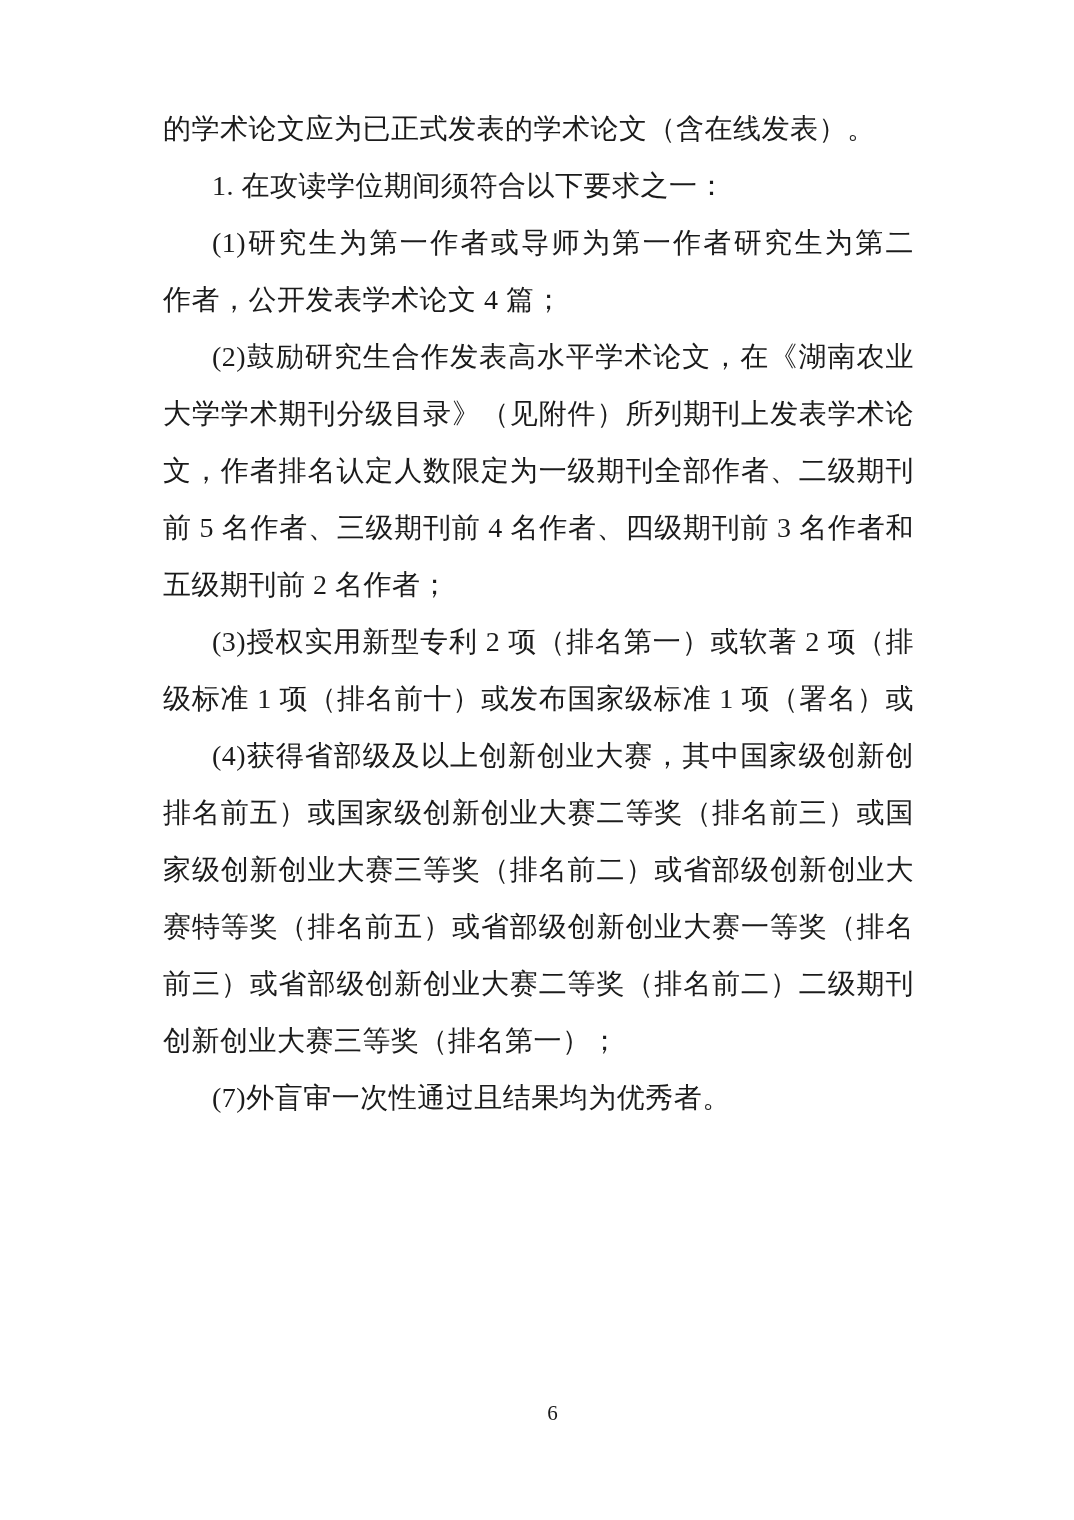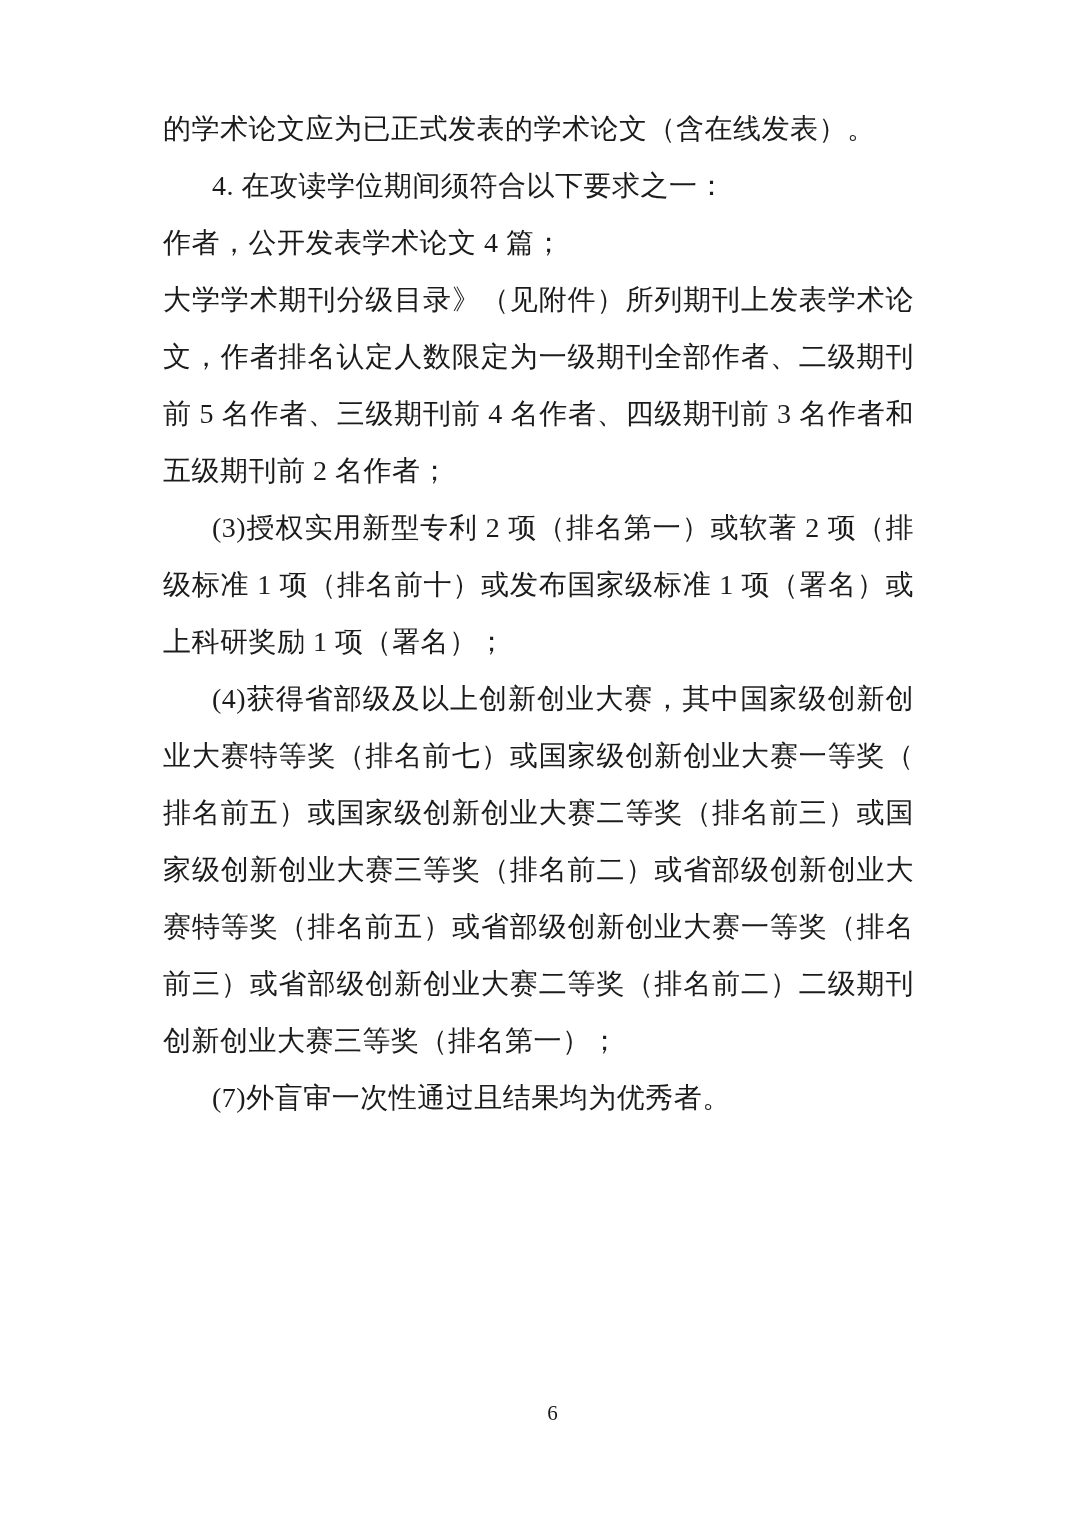--- a/index.html
+++ b/index.html
@@ -48,31 +48,31 @@
     line-height: 28px;
     color: #1b1b1b;
   }
 </style>
 </head>
 <body>
 
 <div class="page">
   <div class="content">
     <div class="line">的学术论文应为已正式发表的学术论文（含在线发表）。</div>
-    <div class="line indent">4. 在攻读学位期间须符合以下要求之一：</div>
+    <div class="line indent">1. 在攻读学位期间须符合以下要求之一：</div>
+    <div class="line indent justify">(1)研究生为第一作者或导师为第一作者研究生为第二</div>
     <div class="line">作者，公开发表学术论文 4 篇；</div>
+    <div class="line indent justify">(2)鼓励研究生合作发表高水平学术论文，在《湖南农业</div>
     <div class="line justify">大学学术期刊分级目录》（见附件）所列期刊上发表学术论</div>
     <div class="line justify">文，作者排名认定人数限定为一级期刊全部作者、二级期刊</div>
     <div class="line justify">前 5 名作者、三级期刊前 4 名作者、四级期刊前 3 名作者和</div>
     <div class="line">五级期刊前 2 名作者；</div>
     <div class="line indent justify">(3)授权实用新型专利 2 项（排名第一）或软著 2 项（排</div>
     <div class="line justify">级标准 1 项（排名前十）或发布国家级标准 1 项（署名）或</div>
-    <div class="line">上科研奖励 1 项（署名）；</div>
     <div class="line indent justify">(4)获得省部级及以上创新创业大赛，其中国家级创新创</div>
-    <div class="line justify">业大赛特等奖（排名前七）或国家级创新创业大赛一等奖（</div>
     <div class="line justify">排名前五）或国家级创新创业大赛二等奖（排名前三）或国</div>
     <div class="line justify">家级创新创业大赛三等奖（排名前二）或省部级创新创业大</div>
     <div class="line justify">赛特等奖（排名前五）或省部级创新创业大赛一等奖（排名</div>
     <div class="line justify">前三）或省部级创新创业大赛二等奖（排名前二）二级期刊</div>
     <div class="line">创新创业大赛三等奖（排名第一）；</div>
     <div class="line indent">(7)外盲审一次性通过且结果均为优秀者。</div>
   </div>
   <div class="footer">6</div>
 </div>
 

